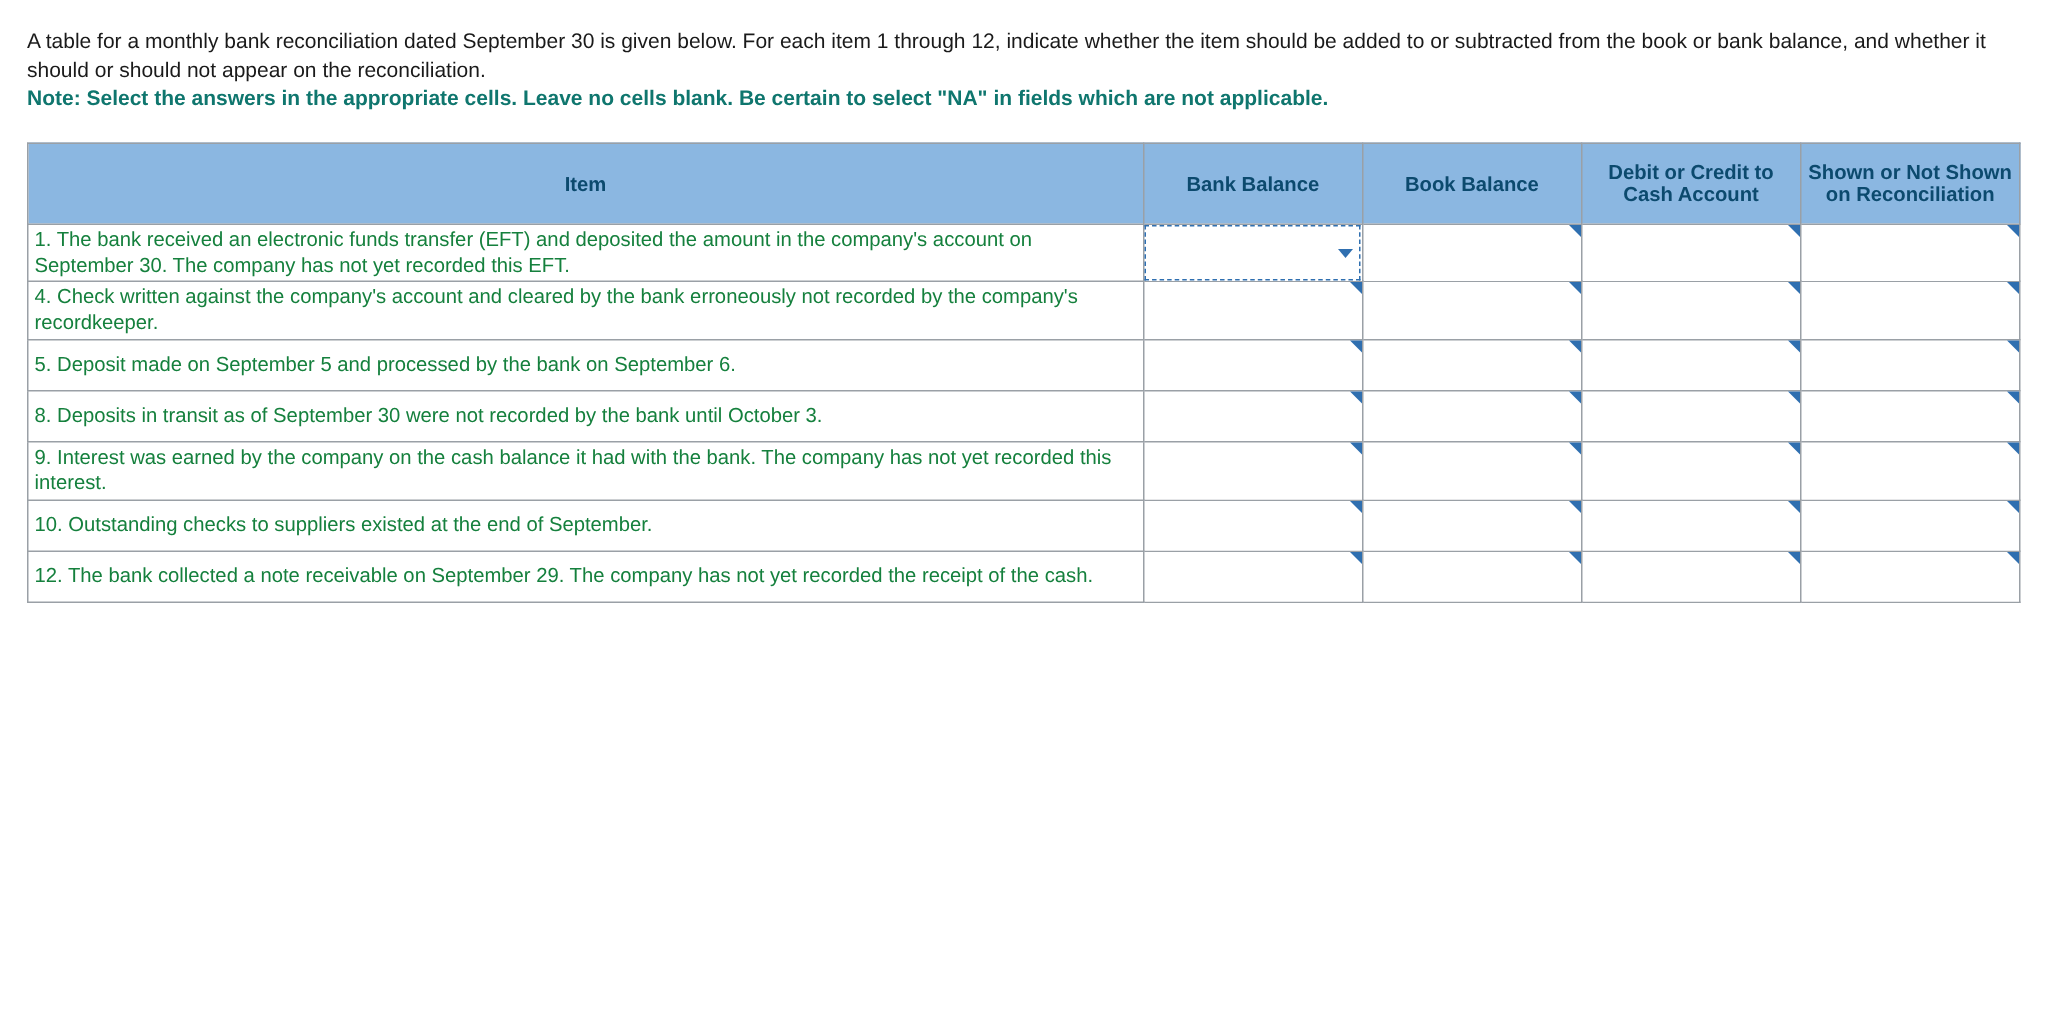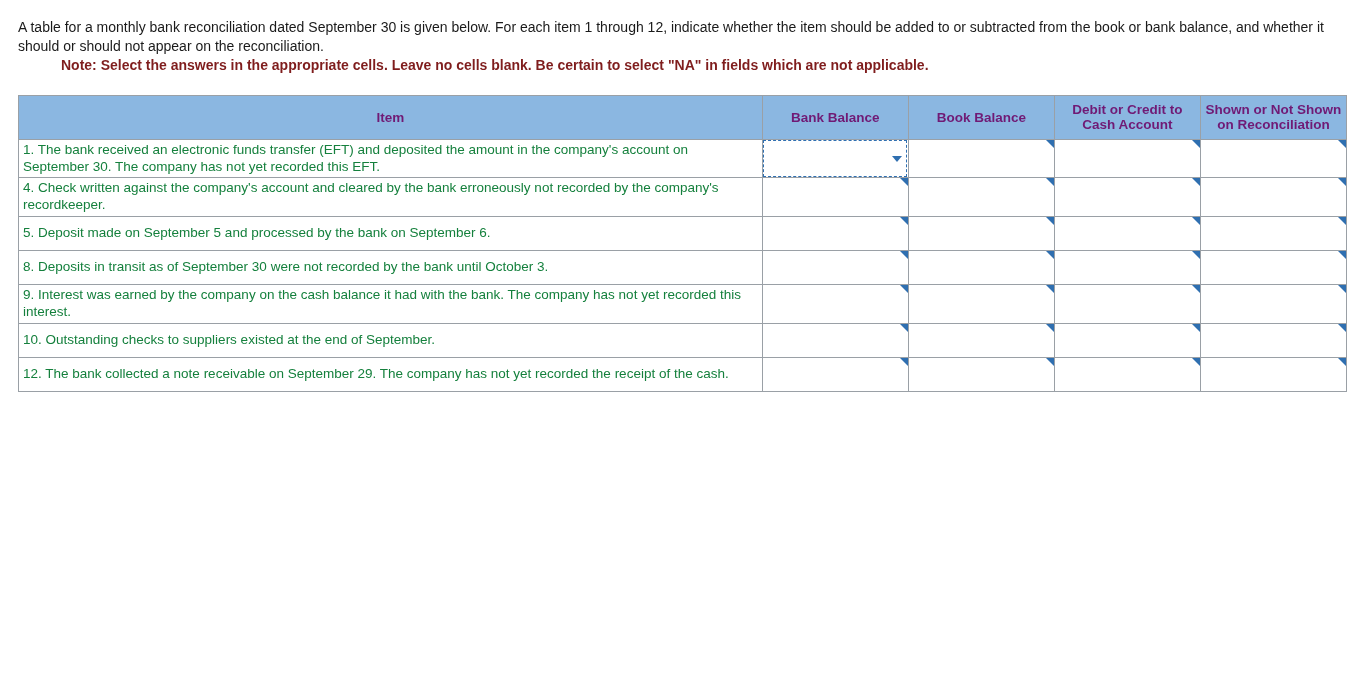--- a/index.html
+++ b/index.html
@@ -6,39 +6,39 @@
     body {
       font-family: Arial, Helvetica, sans-serif;
       font-size: 14px;
       color: #1a1a1a;
       margin: 0;
       padding: 18px 18px 18px 18px;
       background: #fff;
     }
     .intro { margin-bottom: 20px; line-height: 1.35; }
     .intro p { margin: 0; }
-    .intro .note { color: #7f1d1d; font-weight: bold; margin-left: 43px; }
+    .intro .note { color: #0f766e; font-weight: bold; }
 
     table.recon {
       border-collapse: collapse;
       width: 100%;
       table-layout: fixed;
     }
     table.recon th, table.recon td {
       border: 1px solid #9aa0a6;
       padding: 2px 4px;
       vertical-align: middle;
       font-size: 13.5px;
     }
     table.recon th {
       background: #8bb7e1;
       font-weight: bold;
       text-align: center;
-      height: 44px;
-      color: #701a75;
+      height: 54px;
+      color: #0c4a6e;
     }
     col.item-col { width: 56%; }
     col.ans-col { width: 11%; }
 
     td.item-cell {
       line-height: 1.25;
       color: #15803d;
     }
     td.answer-cell {
       height: 34px;

